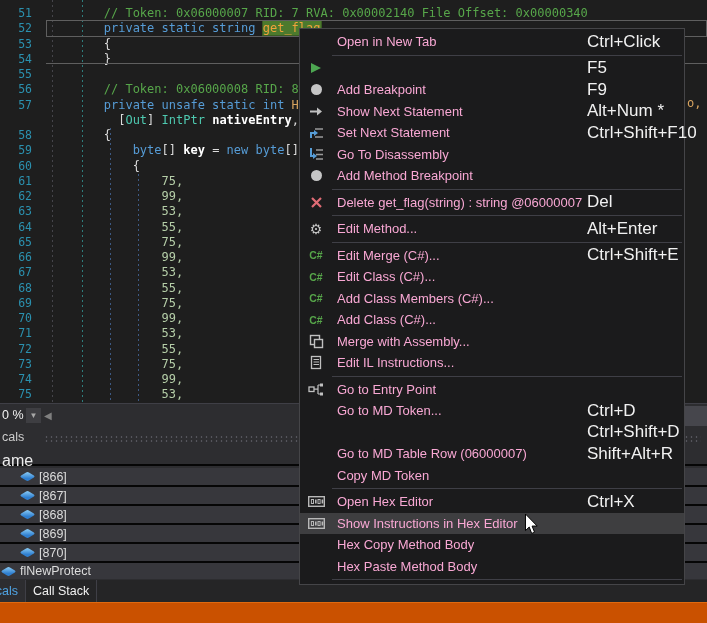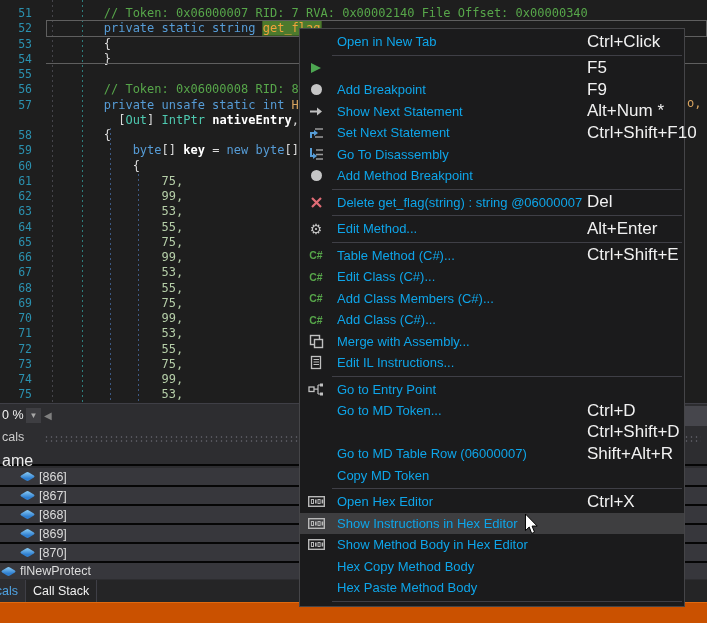--- a/index.html
+++ b/index.html
@@ -49,21 +49,21 @@
   .tab{height:100%;display:flex;align-items:center;border-right:1px solid #3F3F46;padding:0 7px;font-size:12.5px;color:#F1F1F1;}
   .tab.active{color:#4FA3E3;background:#2D2D30;padding-left:0;width:18px;justify-content:flex-end;}
   
   .status-bar{position:absolute;left:0;top:602px;width:707px;height:21px;background:#CA5100;border-top:1px solid #E06A10;box-sizing:border-box;}
   
   .menu{position:absolute;left:299px;top:28px;width:386px;background:#1B1B1C;border:1px solid #454548;
         box-sizing:border-box;padding:2px 0;z-index:10;}
   .menu-item{position:relative;height:21.5px;display:flex;align-items:center;}
   .menu-item.hover{background:#3E3E40;}
   .mi-icon{flex:none;width:26px;margin-left:3px;display:flex;align-items:center;justify-content:center;}
-  .mi-label{margin-left:8px;font-size:13px;color:#0ea5e9;white-space:nowrap;}
+  .mi-label{margin-left:8px;font-size:13px;color:#f9a8d4;white-space:nowrap;}
   .mi-shortcut{position:absolute;left:287px;font-size:17px;color:#F1F1F1;white-space:nowrap;}
   .menu-sep{border-top:1px solid #3F3F46;margin:2px 2px 2px 32px;}
   
   .ic-play{width:0;height:0;border-left:10px solid #4DA651;border-top:5.5px solid transparent;border-bottom:5.5px solid transparent;}
   .ic-circle{width:11px;height:11px;border-radius:50%;background:#C6C6C6;}
   .ic-gear{color:#C5C5C5;font-size:14px;line-height:14px;font-family:"DejaVu Sans",sans-serif;}
   .ic-cs{color:#57A64A;font-weight:bold;font-size:10.5px;font-family:"Liberation Sans",sans-serif;}
   .cursor{position:absolute;left:524px;top:514px;z-index:30;}
 </style>
 </head>
@@ -310,21 +310,21 @@
           <span class="ic-gear">⚙</span>
         </span>
         <span class="mi-label">Edit Method...</span>
         <span class="mi-shortcut">Alt+Enter</span>
       </div>
       <div class="menu-sep"></div>
       <div class="menu-item">
         <span class="mi-icon">
           <span class="ic-cs">C#</span>
         </span>
-        <span class="mi-label">Table Method (C#)...</span>
+        <span class="mi-label">Edit Merge (C#)...</span>
         <span class="mi-shortcut">Ctrl+Shift+E</span>
       </div>
       <div class="menu-item">
         <span class="mi-icon">
           <span class="ic-cs">C#</span>
         </span>
         <span class="mi-label">Edit Class (C#)...</span>
       </div>
       <div class="menu-item">
         <span class="mi-icon">
@@ -406,32 +406,20 @@
             <rect x="0.7" y="1.7" width="15.6" height="9.6" fill="none" stroke="#B8B8B8" stroke-width="1.4"></rect>
             <rect x="3.4" y="4.5" width="2.1" height="4" fill="none" stroke="#B8B8B8" stroke-width="1"></rect>
             <rect x="7" y="4.5" width="1.6" height="4" fill="#B8B8B8"></rect>
             <rect x="10" y="4.5" width="2.1" height="4" fill="none" stroke="#B8B8B8" stroke-width="1"></rect>
             <rect x="13.6" y="4.5" width="1.6" height="4" fill="#B8B8B8"></rect>
           </svg>
         </span>
         <span class="mi-label">Show Instructions in Hex Editor</span>
       </div>
       <div class="menu-item">
-        <span class="mi-icon">
-          <svg width="17" height="13" viewBox="0 0 17 13">
-            <rect x="0.7" y="1.7" width="15.6" height="9.6" fill="none" stroke="#B8B8B8" stroke-width="1.4"></rect>
-            <rect x="3.4" y="4.5" width="2.1" height="4" fill="none" stroke="#B8B8B8" stroke-width="1"></rect>
-            <rect x="7" y="4.5" width="1.6" height="4" fill="#B8B8B8"></rect>
-            <rect x="10" y="4.5" width="2.1" height="4" fill="none" stroke="#B8B8B8" stroke-width="1"></rect>
-            <rect x="13.6" y="4.5" width="1.6" height="4" fill="#B8B8B8"></rect>
-          </svg>
-        </span>
-        <span class="mi-label">Show Method Body in Hex Editor</span>
-      </div>
-      <div class="menu-item">
         <span class="mi-icon"></span>
         <span class="mi-label">Hex Copy Method Body</span>
       </div>
       <div class="menu-item">
         <span class="mi-icon"></span>
         <span class="mi-label">Hex Paste Method Body</span>
       </div>
       <div class="menu-sep"></div>
     </div>
 

